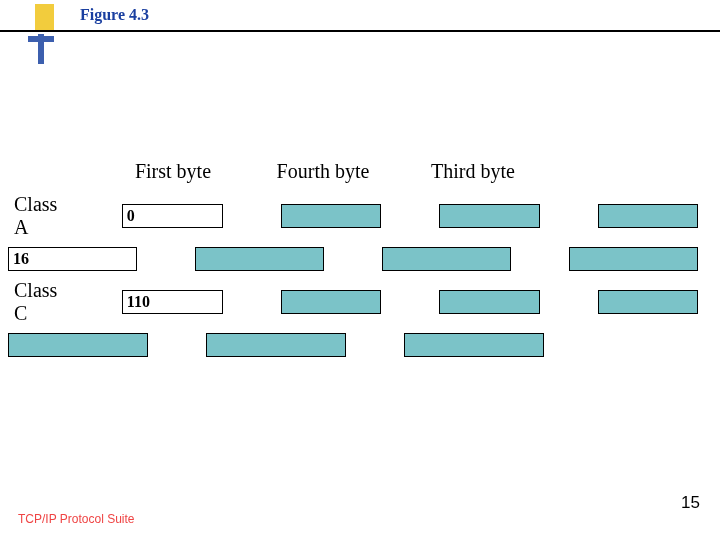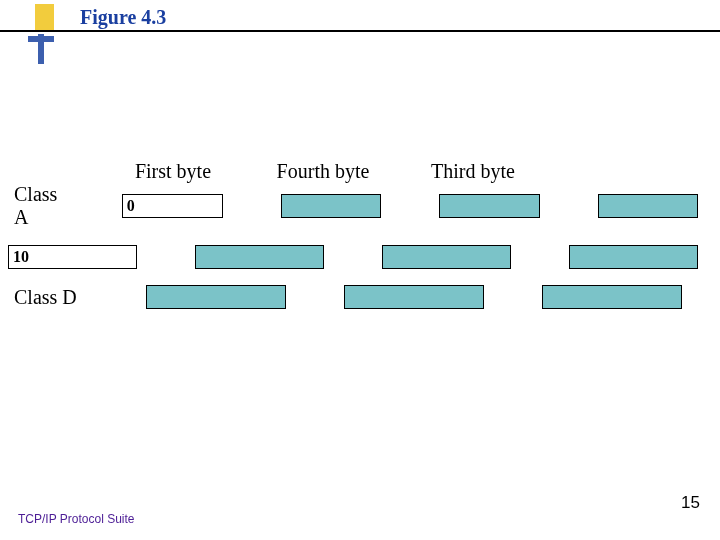--- a/index.html
+++ b/index.html
@@ -13,21 +13,21 @@
   }
   .header {
     display: flex;
     align-items: center;
     padding: 6px 0 0 80px;
     gap: 14px;
   }
   .fig-num {
     color: #1a3fa0;
     font-weight: bold;
-    font-size: 20px;
+    font-size: 16px;
   }
   .fig-title {
     color: #000;
     font-weight: bold;
     font-style: italic;
     font-size: 16px;
   }
   .rule {
     position: absolute;
     left: 0;
@@ -69,31 +69,32 @@
   }
   .table {
     position: absolute;
     left: 8px;
     top: 160px;
     width: 700px;
   }
   .headrow {
     display: flex;
     margin-left: 90px;
+    margin-bottom: 10px;
   }
   .headcell {
     width: 150px;
     text-align: center;
     font-size: 20px;
     color: #000;
   }
   .row {
     display: flex;
     align-items: center;
-    margin-bottom: 16px;
+    margin-bottom: 8px;
     gap: 48px;
   }
   .rowlabel {
     width: 90px;
     font-size: 20px;
     color: #000;
     text-align: left;
     padding-left: 6px;
   }
   .cell {
@@ -112,21 +113,21 @@
   .teal {
     background: #7bc3c8;
     border: 1px solid #000;
   }
   .footer {
     position: absolute;
     left: 18px;
     bottom: 14px;
     font-family: Verdana, Arial, sans-serif;
     font-size: 12px;
-    color: #4c1d95;
+    color: #ef4444;
   }
   .pagenum {
     position: absolute;
     right: 20px;
     bottom: 27px;
     font-family: Verdana, Arial, sans-serif;
     font-size: 17px;
     color: #000;
     margin-top: 48px;
   }
@@ -153,27 +154,33 @@
   </div>
 
   <div class="row">
     <div class="rowlabel">Class A</div>
     <div class="cell firstcell">0</div>
     <div class="cell teal"></div>
     <div class="cell teal"></div>
     <div class="cell teal"></div>
   </div>
   <div class="row">
-    <div class="cell firstcell">10</div>
+    <div class="cell firstcell">16</div>
     <div class="cell teal"></div>
     <div class="cell teal"></div>
     <div class="cell teal"></div>
   </div>
   <div class="row">
-    <div class="rowlabel">Class D</div>
+    <div class="rowlabel">Class C</div>
+    <div class="cell firstcell">110</div>
+    <div class="cell teal"></div>
+    <div class="cell teal"></div>
+    <div class="cell teal"></div>
+  </div>
+  <div class="row">
     <div class="cell teal"></div>
     <div class="cell teal"></div>
     <div class="cell teal"></div>
   </div>
 </div>
 
 <div class="footer">TCP/IP Protocol Suite</div>
 <div class="pagenum">15</div>
 
 </body></html>

